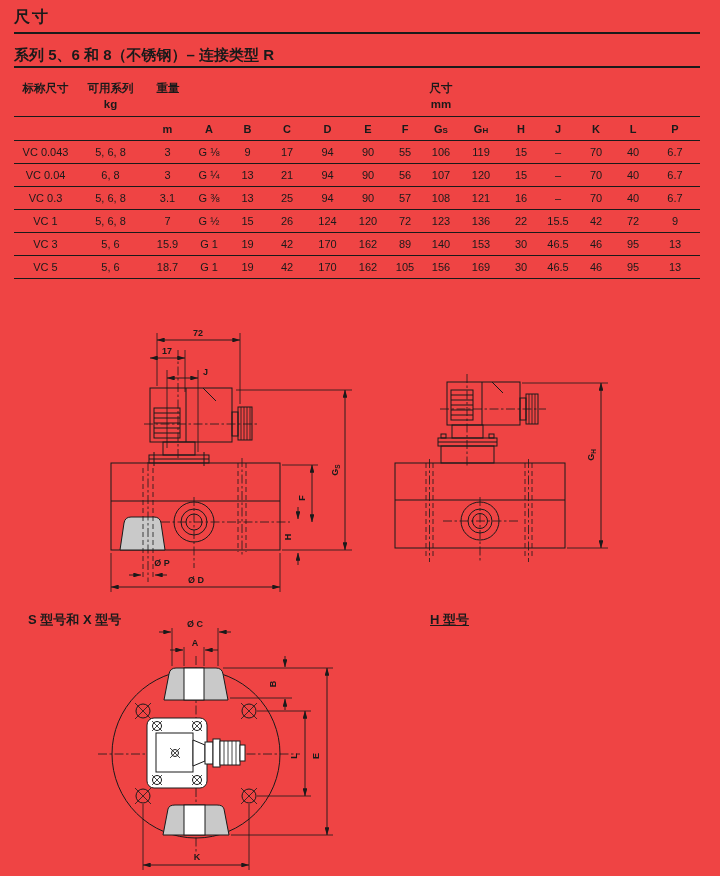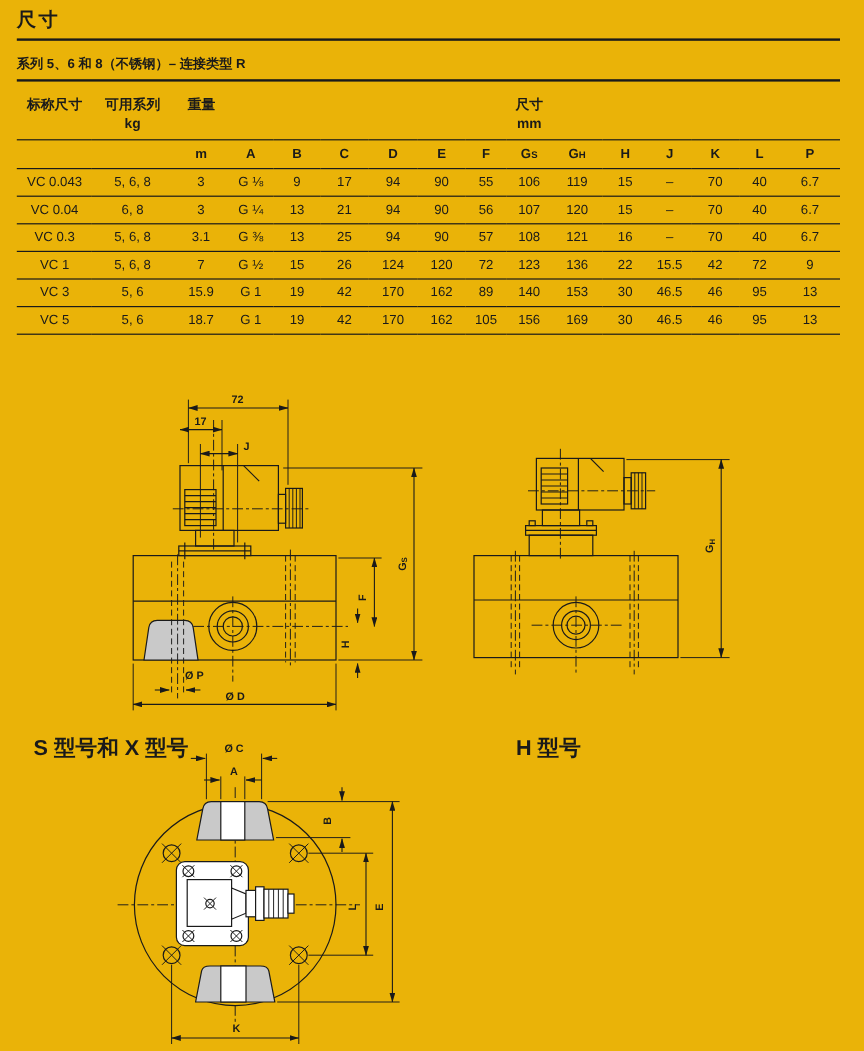--- a/index.html
+++ b/index.html
@@ -1,35 +1,35 @@
 <!DOCTYPE html>
 <html><head>
 <meta charset="utf-8">
 <style>
   html,body{margin:0;padding:0;background:#fff;}
-  .page{position:relative;width:720px;height:876px;background:#eab308;overflow:hidden;
+  .page{position:relative;width:720px;height:876px;background:#ef4444;overflow:hidden;
         font-family:"Liberation Sans","DejaVu Sans",sans-serif;color:#1a1a1a;}
   .title{position:absolute;left:14px;top:7px;font-size:16px;font-weight:bold;letter-spacing:2px;}
   .rule{position:absolute;left:14px;width:686px;background:#1a1a1a;height:2px;}
   .rule-1{top:32px;}
   .rule-2{top:66px;}
-  .subtitle{position:absolute;left:14px;top:46px;font-size:11px;font-weight:bold;}
+  .subtitle{position:absolute;left:14px;top:46px;font-size:15px;font-weight:bold;}
   table.dims{position:absolute;left:14px;top:78px;width:686px;border-collapse:collapse;
              table-layout:fixed;font-size:11px;}
   table.dims th,table.dims td{padding:0;text-align:center;vertical-align:middle;font-weight:normal;}
   tr.grp th{height:35px;vertical-align:top;padding-top:3px;font-weight:bold;font-size:11.5px;
             border-bottom:1.5px solid #1a1a1a;line-height:1.35;}
   tr.cols th{height:23px;font-weight:bold;border-bottom:1.5px solid #1a1a1a;}
   tbody td{height:22px;border-bottom:1.5px solid #1a1a1a;}
   .lft{text-align:right;padding-left:1px !important;}
   .b{font-weight:bold;}
   .hsub{font-size:8px;font-weight:bold;}
-  .seclabel{position:absolute;font-size:18px;font-weight:bold;}
+  .seclabel{position:absolute;font-size:13px;font-weight:bold;}
   .sec-sx{left:28px;top:611px;}
-  .sec-h{left:430px;top:611px;}
+  .sec-h{left:430px;top:611px;text-decoration:underline;}
   svg.draw{position:absolute;left:0;top:0;}
   .ln{stroke:#1a1a1a;stroke-width:1;fill:none;}
   .thin{stroke:#1a1a1a;stroke-width:0.8;fill:none;}
   .dsh{stroke:#1a1a1a;stroke-width:0.8;fill:none;stroke-dasharray:5 3;}
   .dd{stroke:#1a1a1a;stroke-width:0.8;fill:none;stroke-dasharray:9 2.5 2.5 2.5;}
   .dim{stroke:#1a1a1a;stroke-width:0.9;fill:none;}
   .fillg{fill:#c9c9c9;stroke:#1a1a1a;stroke-width:1;}
   .wht{fill:#fff;stroke:#1a1a1a;stroke-width:1;}
   text.dlbl{font-size:9px;font-weight:bold;fill:#1a1a1a;stroke:none;
             font-family:"Liberation Sans","DejaVu Sans",sans-serif;}

